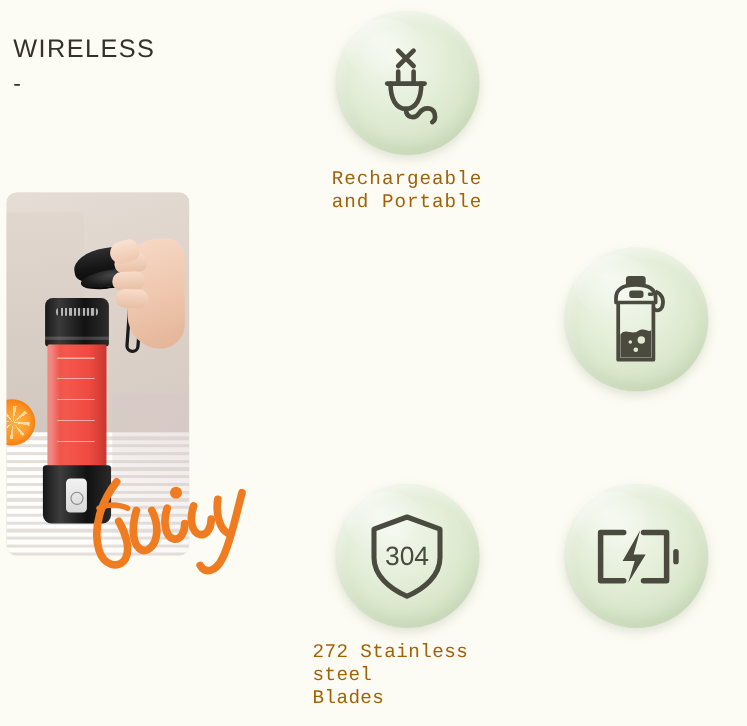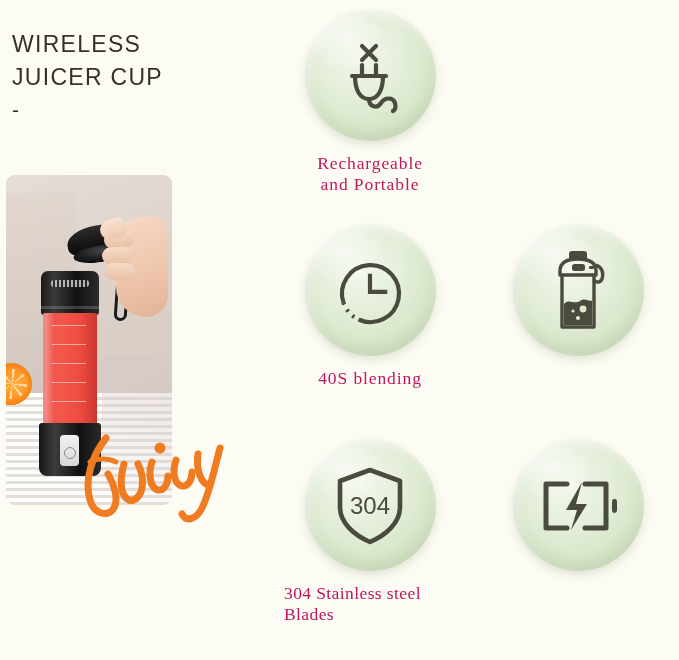--- a/index.html
+++ b/index.html
@@ -347,45 +347,44 @@
 
   .badge svg {
     position: absolute;
     left: 50%; top: 50%;
     transform: translate(-50%,-50%);
   }
 
   .caption {
     margin-top: 12px;
     text-align: center;
-    font-family: Liberation Serif, serif;
+    font-family: Liberation Mono, monospace;
     font-size: 17.5px;
     line-height: 21px;
-    color: #be185d;
+    color: #a16207;
     letter-spacing: .9px;
     white-space: pre-line;
   }
 
   .caption.left-align {
     text-align: left;
     padding-left: 14px;
   }
 
   .caption.tight { letter-spacing: .4px; }
 </style>
 </head>
 <body>
 
 <div class="page">
 
   <div class="left-col">
 
     <div class="title-block">
       <div class="title-line">WIRELESS</div>
-      <div class="title-line">JUICER CUP</div>
       <div class="title-dash">-</div>
     </div>
 
     <div class="photo-wrap">
       <div class="photo-bg-wall"></div>
       <div class="photo-bg-table"></div>
       <div class="photo-shadow-right"></div>
 
       <div class="orange-slice"></div>
 
@@ -441,34 +440,20 @@
             <path d="M24 39 C24 53 29 62 38 62 C47 62 52 53 52 39"></path>
             <path d="M38 62 C38 70 46 72 50 66 C54 60 62 60 64 66 C65 70 64 73 62 74"></path>
           </g>
         </svg>
       </div>
       <div class="caption">Rechargeable
 and Portable</div>
     </div>
 
 
-    <div class="cell c2">
-      <div class="badge">
-        <svg width="76" height="76" viewBox="0 0 80 80">
-          <g fill="none" stroke="#4a4a3e" stroke-width="4.4" stroke-linecap="butt">
-            <path d="M12 52 A30 30 0 1 1 28 70" transform="rotate(0 40 40)"></path>
-            <path d="M12 52 A30 30 0 0 0 28 70" stroke-dasharray="2.5 6"></path>
-          </g>
-          <g fill="none" stroke="#4a4a3e" stroke-width="4.4" stroke-linecap="square">
-            <path d="M40 24 L40 41 L56 41"></path>
-          </g>
-        </svg>
-      </div>
-      <div class="caption">40S blending</div>
-    </div>
 
     <div class="cell c3">
       <div class="badge">
         <svg width="76" height="84" viewBox="0 0 76 84">
           <g fill="#4a4a3e">
             <rect x="29" y="2" width="18" height="9" rx="3"></rect>
           </g>
           <g fill="none" stroke="#4a4a3e" stroke-width="3.4" stroke-linejoin="round">
             <path d="M20 22 C20 14 26 10 38 10 C50 10 56 14 56 22 L56 26 L20 26 Z"></path>
             <path d="M56 16 C62 18 64 24 62 30 C60 34 56 34 54 31"></path>
@@ -488,21 +473,21 @@
       </div>
     </div>
 
     <div class="cell c4">
       <div class="badge">
         <svg width="76" height="82" viewBox="0 0 76 82">
           <path d="M38 5 L68 16 L68 42 C68 58 54 70 38 77 C22 70 8 58 8 42 L8 16 Z" fill="none" stroke="#4a4a3e" stroke-width="4.6" stroke-linejoin="round"></path>
           <text x="38" y="49" text-anchor="middle" font-family="Liberation Sans, sans-serif" font-size="24" font-weight="400" fill="#4a4a3e">304</text>
         </svg>
       </div>
-      <div class="caption left-align tight">304 Stainless steel
+      <div class="caption left-align tight">272 Stainless steel
 Blades</div>
     </div>
 
     <div class="cell c5">
       <div class="badge">
         <svg width="84" height="64" viewBox="0 0 84 64">
           <g fill="none" stroke="#4a4a3e" stroke-width="5" stroke-linecap="round" stroke-linejoin="round">
             <path d="M31 10 L10 10 L10 54 L31 54"></path>
             <path d="M49 10 L70 10 L70 54 L49 54"></path>
           </g>

